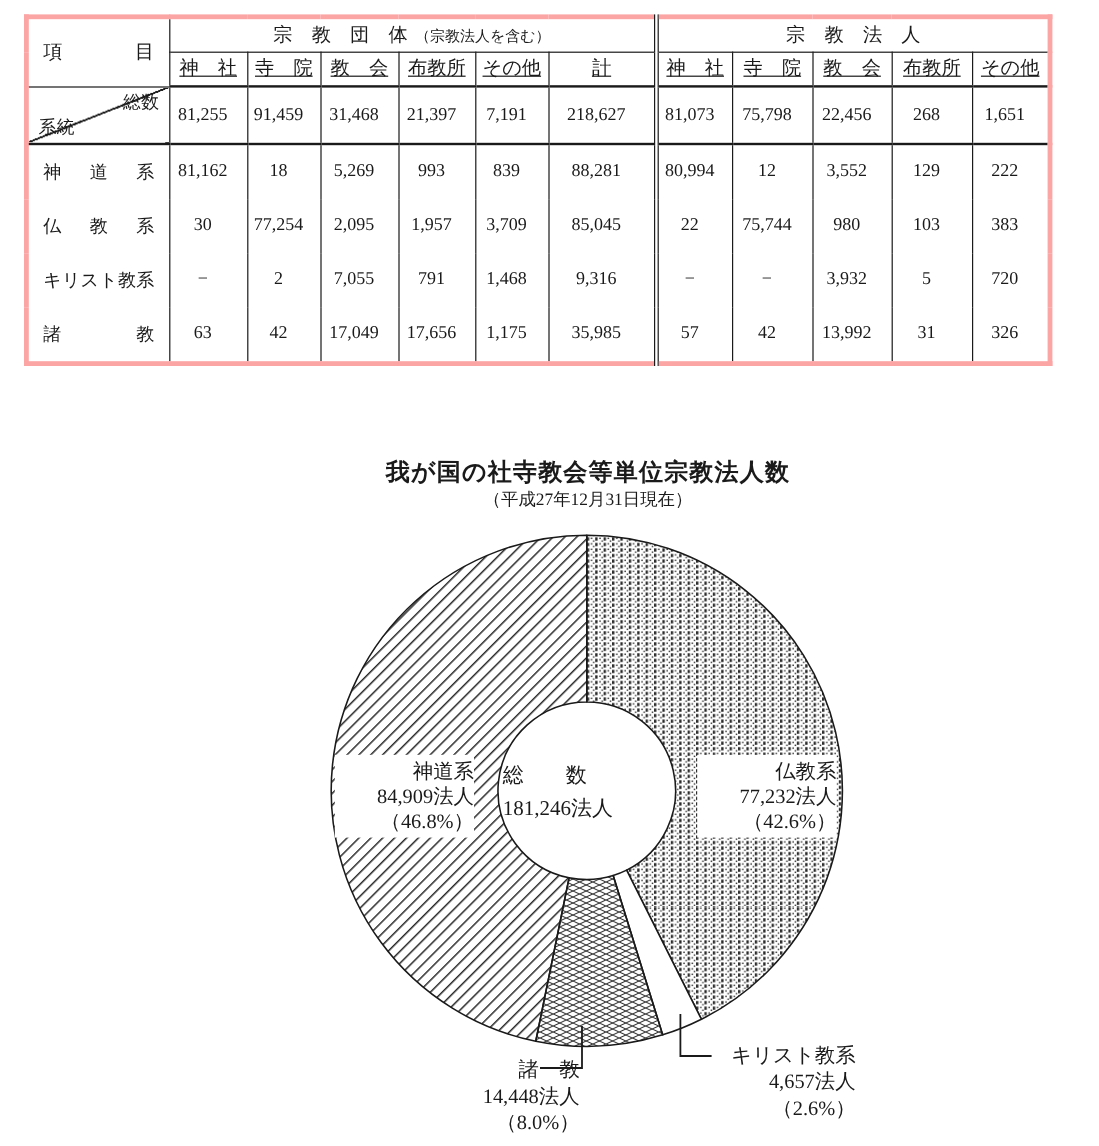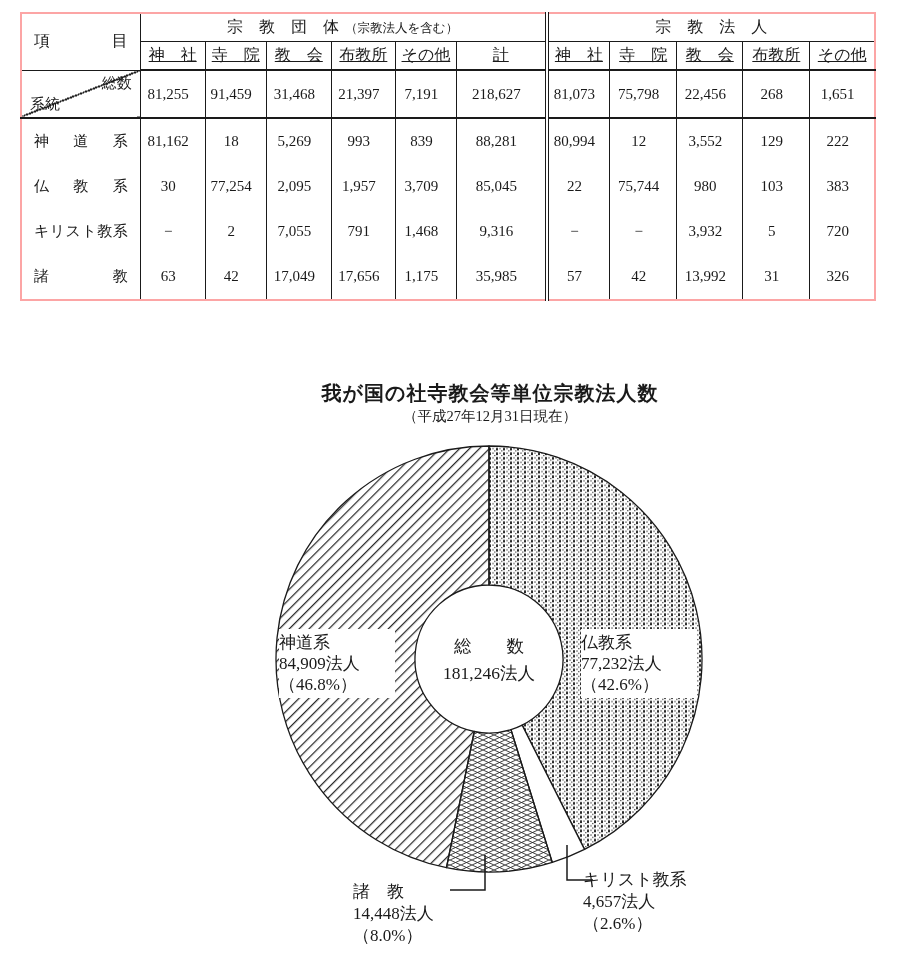--- a/index.html
+++ b/index.html
@@ -5,21 +5,21 @@
   html,body{margin:0;padding:0;background:#ffffff;}
   body{
     width:916px;height:955px;position:relative;overflow:hidden;
     font-family:"Liberation Serif","DejaVu Serif",serif;
     color:#1a1a1a;
   }
   
   .stat-table{
     position:absolute;left:20px;top:12px;
     border-collapse:collapse;table-layout:fixed;width:856px;
-    border:2px solid #fca5a5;
+    border:4px solid #fca5a5;
     font-size:15px;
   }
   .stat-table th,.stat-table td{
     border:1px solid #1a1a1a;
     padding:0;vertical-align:middle;
     font-weight:normal;white-space:nowrap;overflow:hidden;
   }
   .stat-table thead tr.group-row th{height:27px;font-size:16px;}
   .stat-table thead tr.col-row th{height:27px;border-bottom:2px solid #1a1a1a;font-size:16px;text-decoration:underline;}
   .stat-table .note{font-size:12.5px;margin-left:6px;}
@@ -41,27 +41,27 @@
   .fig-title{
     position:absolute;left:32px;top:380px;width:916px;
     text-align:center;font-size:20px;font-weight:bold;letter-spacing:1px;
   }
   .fig-subtitle{
     position:absolute;left:32px;top:407px;width:916px;
     text-align:center;font-size:14.5px;
   }
   .chart-svg{position:absolute;left:230px;top:420px;}
   .chart-label{
-    position:absolute;text-align:left;font-size:17px;line-height:21px;
+    position:absolute;text-align:right;font-size:17px;line-height:21px;
     color:#1a1a1a;
   }
   .chart-label.wbox{background:#ffffff;padding:3px 0;}
   .chart-label.outer{line-height:22px;}
   .center-label{
-    position:absolute;text-align:center;font-size:17.5px;line-height:27px;
+    position:absolute;text-align:left;font-size:17.5px;line-height:27px;
   }
 </style>
 </head>
 <body>
 
 <table class="stat-table">
   <colgroup>
     <col style="width:119px">
       <col style="width:65px">
       <col style="width:61px">

